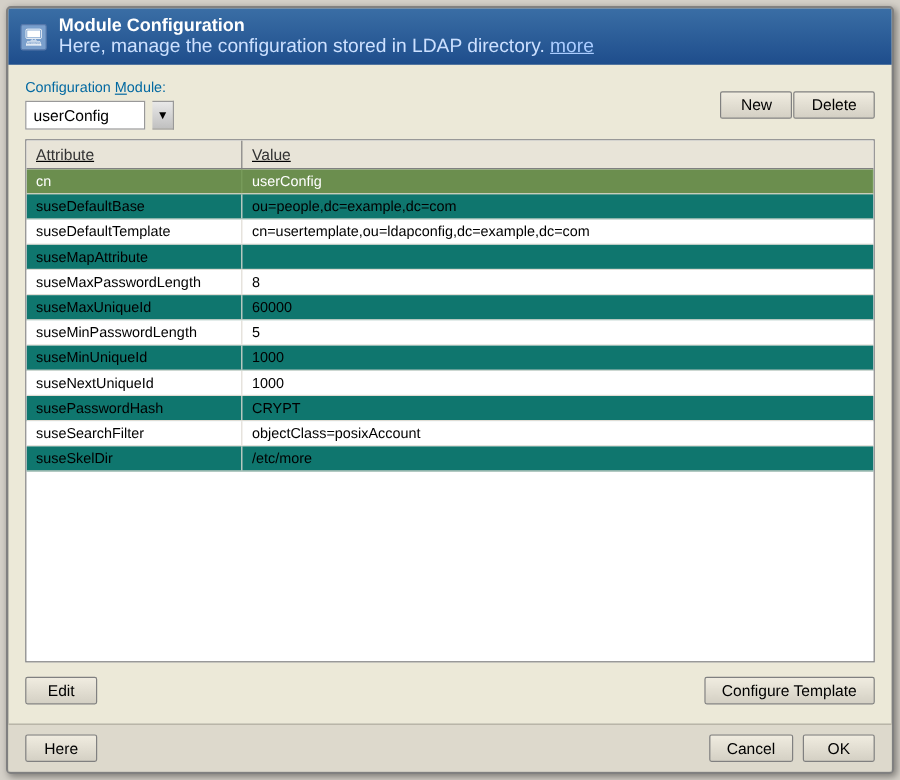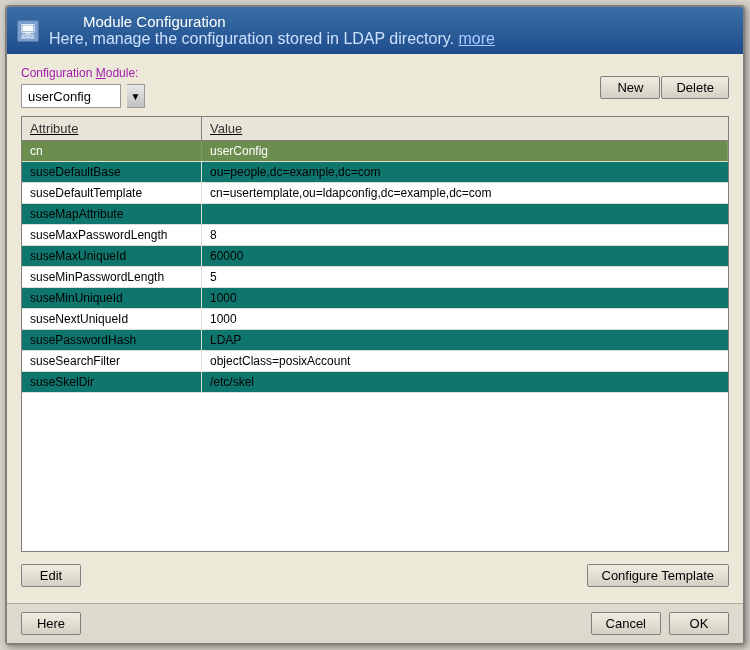--- a/index.html
+++ b/index.html
@@ -48,22 +48,21 @@
       font-size: 14px;
     }
 
     .title-text-block {
       display: flex;
       flex-direction: column;
     }
 
     .title-main {
       font-size: 15px;
-      font-weight: normal;
-      margin-left: 34px;
+      font-weight: bold;
     }
 
     .title-sub {
       font-size: 16px;
       color: #cce0ff;
     }
 
     .title-sub a {
       color: #aaccff;
     }
@@ -83,21 +82,21 @@
     }
 
     .config-module-left {
       display: flex;
       flex-direction: column;
       gap: 4px;
     }
 
     .config-module-label {
       font-size: 12px;
-      color: #a21caf;
+      color: #0369a1;
     }
 
     .config-module-label span {
       text-decoration: underline;
     }
 
     .dropdown-wrapper {
       display: flex;
       align-items: center;
     }
@@ -312,29 +311,29 @@
           <div class="table-row alt">
             <div class="table-cell">suseMinUniqueId</div>
             <div class="table-cell">1000</div>
           </div>
           <div class="table-row normal">
             <div class="table-cell">suseNextUniqueId</div>
             <div class="table-cell">1000</div>
           </div>
           <div class="table-row alt">
             <div class="table-cell">susePasswordHash</div>
-            <div class="table-cell">LDAP</div>
+            <div class="table-cell">CRYPT</div>
           </div>
           <div class="table-row normal">
             <div class="table-cell">suseSearchFilter</div>
             <div class="table-cell">objectClass=posixAccount</div>
           </div>
           <div class="table-row alt">
             <div class="table-cell">suseSkelDir</div>
-            <div class="table-cell">/etc/skel</div>
+            <div class="table-cell">/etc/more</div>
           </div>
         </div>
     </div>
 
     <div class="bottom-buttons">
       <button class="btn">Edit</button>
       <button class="btn">Configure Template</button>
     </div>
 
   </div>

